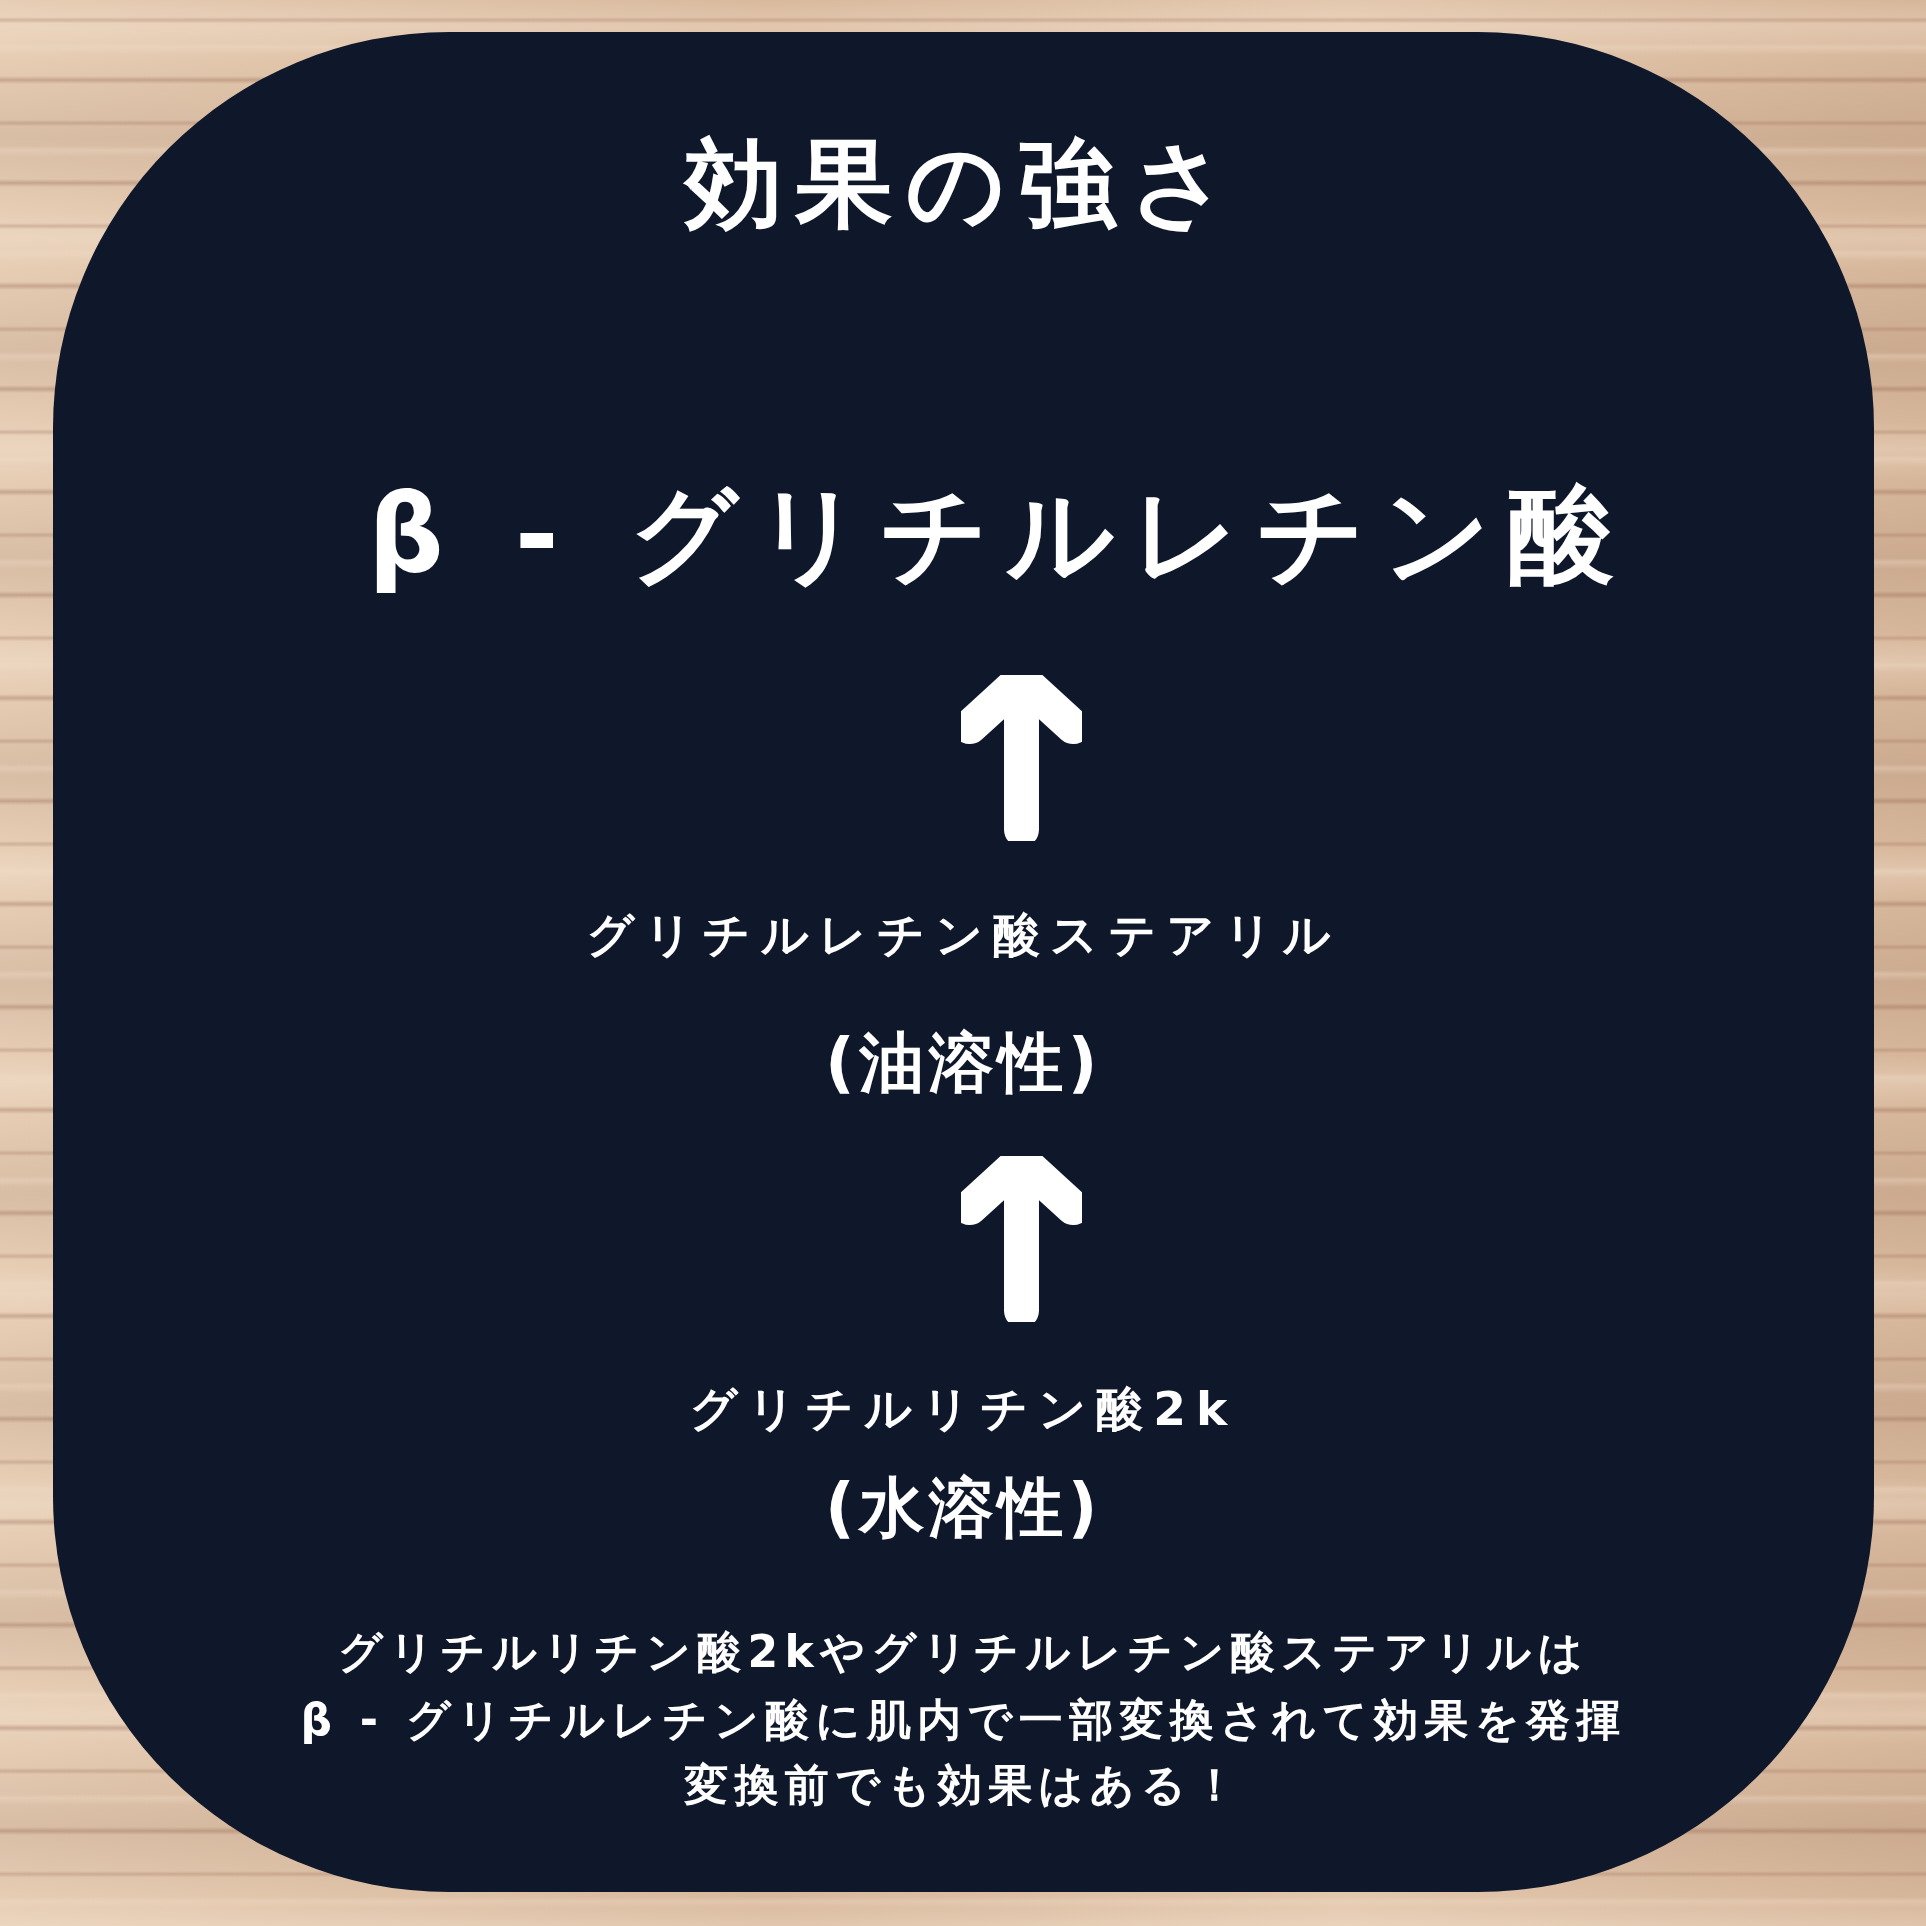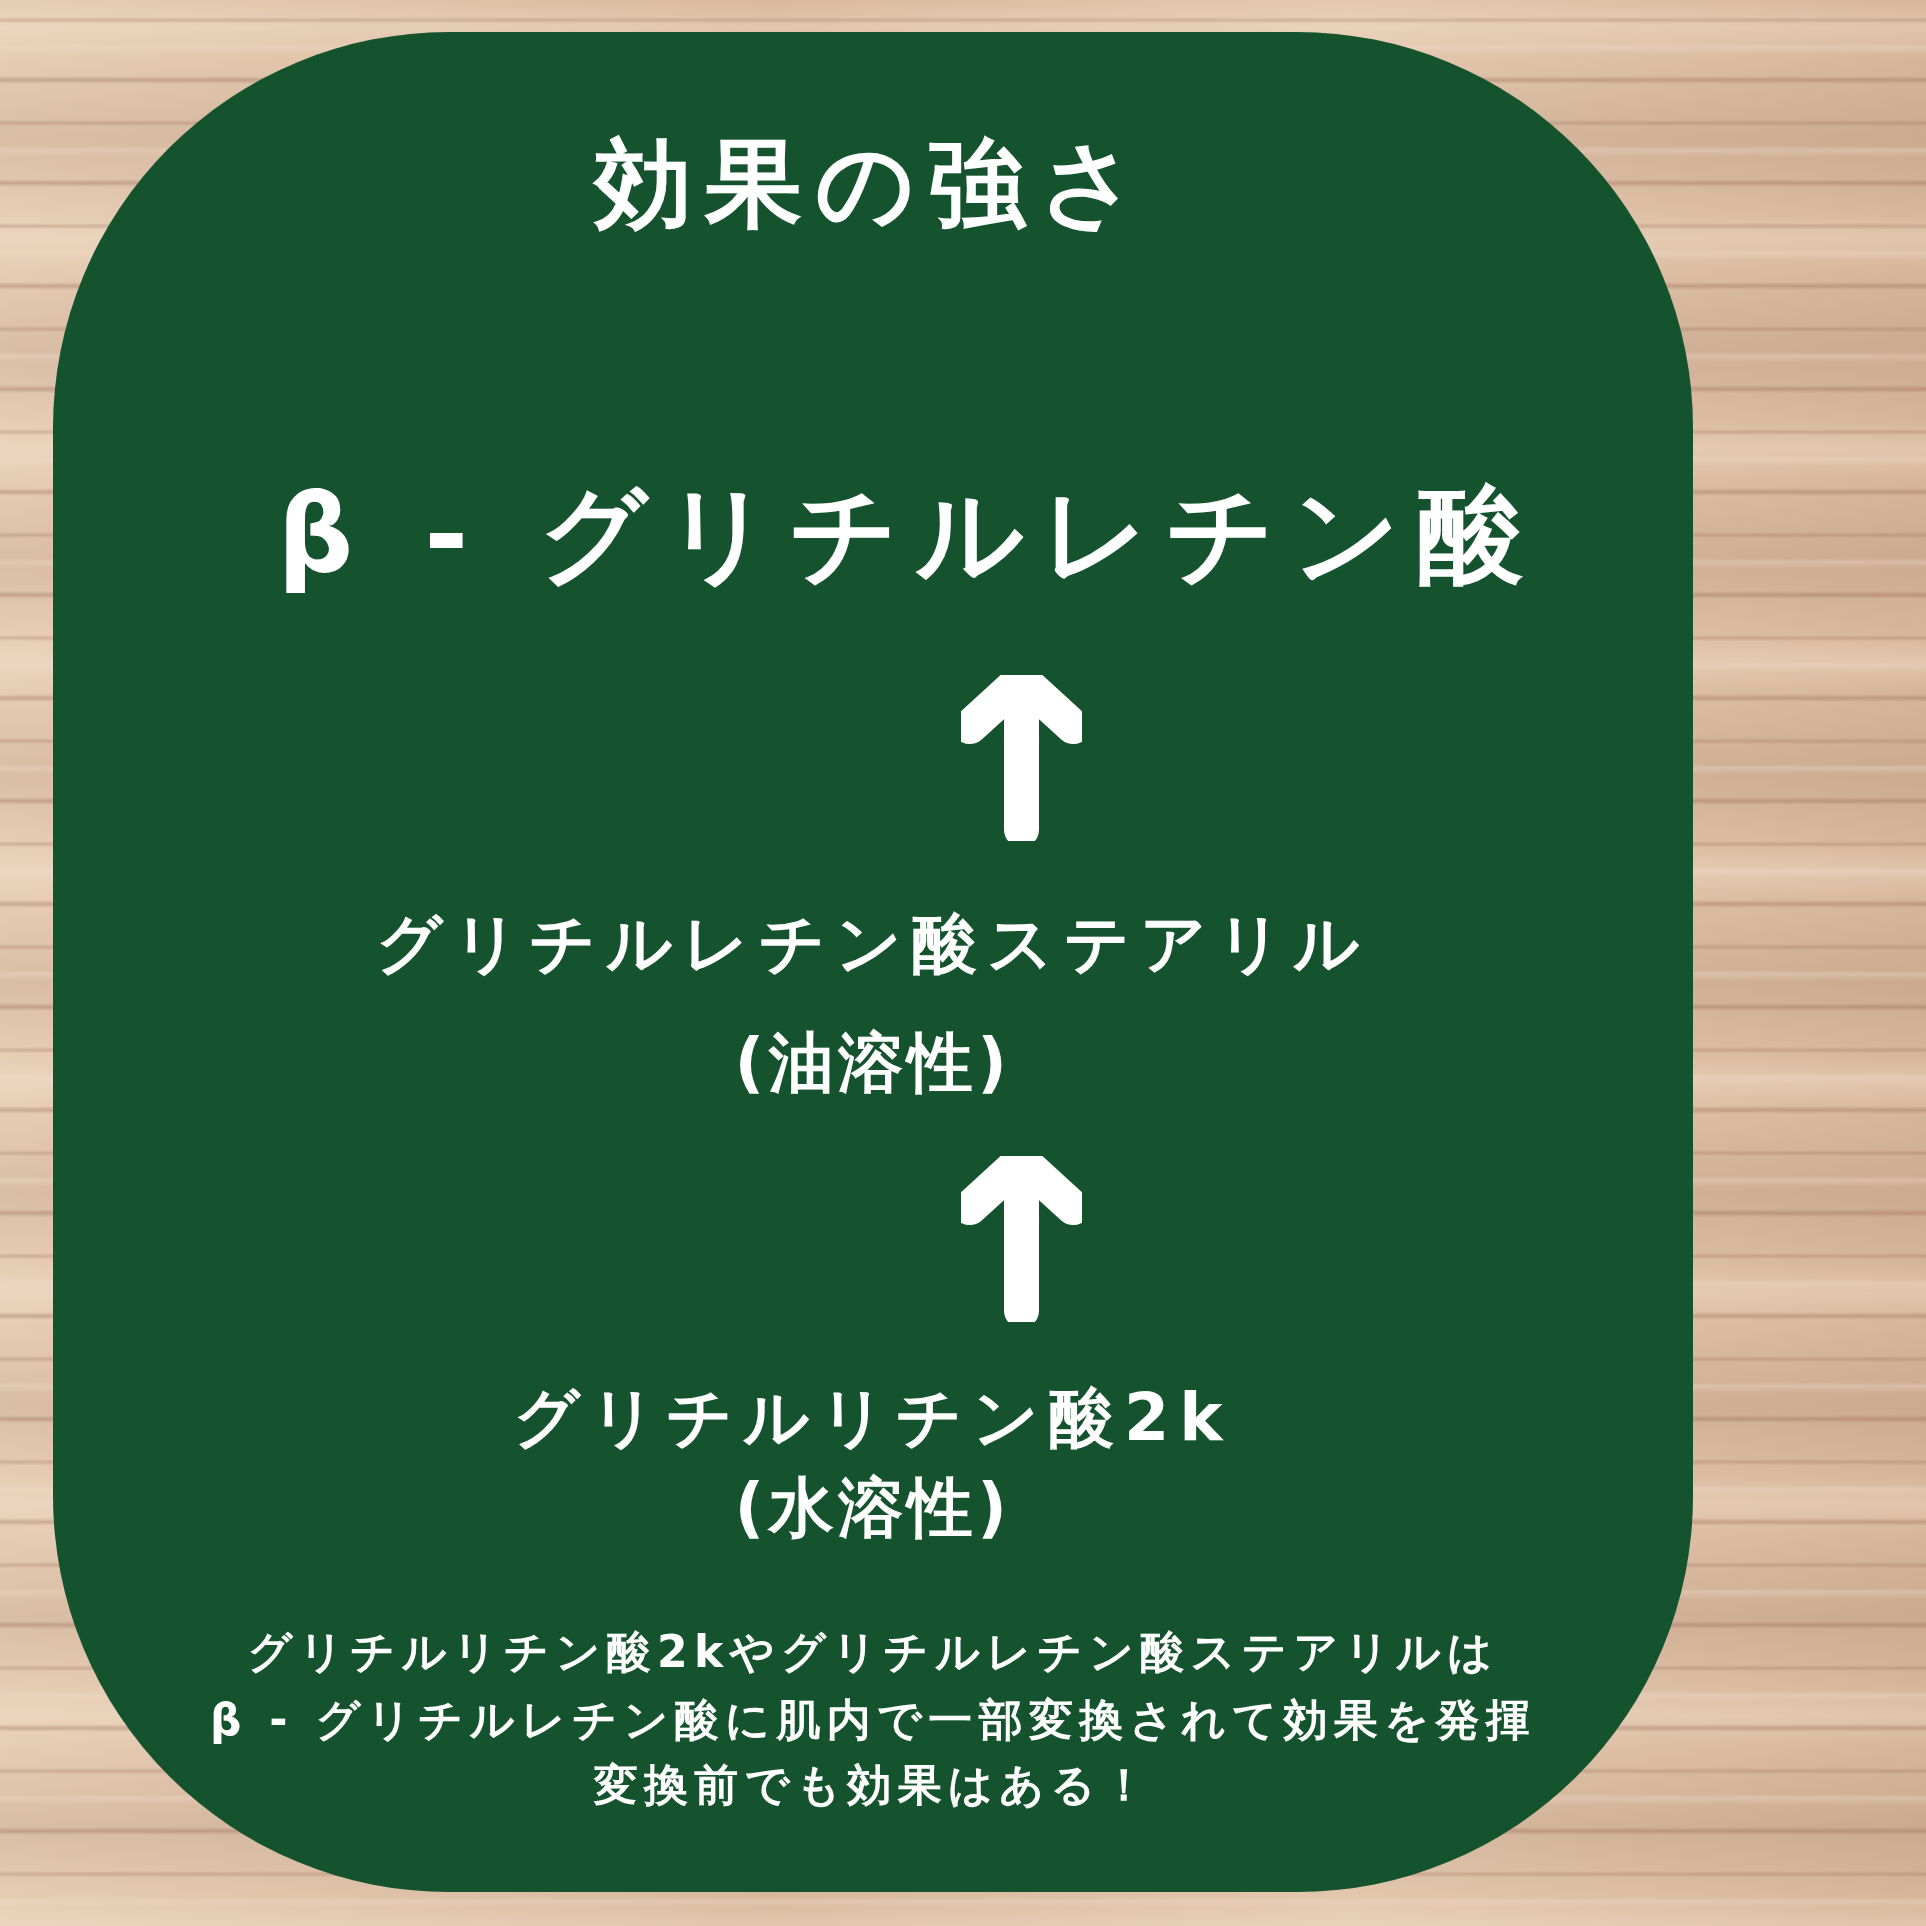--- a/index.html
+++ b/index.html
@@ -31,23 +31,23 @@
           rgba(255, 240, 225, 0.25) 27px,
           rgba(255, 240, 225, 0.0) 58px,
           rgba(120, 80, 60, 0.12) 139px,
           rgba(255, 240, 225, 0.0) 211px),
         linear-gradient(90deg, #e6cdb4 0%, #d8b99d 40%, #e3c8ae 70%, #d6b69a 100%);
     }
     .panel {
       position: absolute;
       left: 53px;
       top: 32px;
-      width: 1640px;
+      width: 1821px;
       height: 1860px;
-      background: #14532d;
+      background: #0f172a;
       border-radius: 396px;
     }
     .text {
       position: absolute;
       left: 0;
       width: 100%;
       text-align: center;
       color: #ffffff;
       font-weight: bold;
       white-space: nowrap;
@@ -58,21 +58,21 @@
       font-size: 97px;
       letter-spacing: 13.5px;
     }
     .level-top {
       top: 450px;
       font-size: 106px;
       letter-spacing: 17px;
       padding-left: 36px;
     }
     .level-label {
-      font-size: 65px;
+      font-size: 47px;
       letter-spacing: 10px;
     }
     .level-sub {
       font-size: 65px;
       letter-spacing: 4.5px;
     }
     .mid-name { top: 879px; }
     .mid-sub  { top: 980px; margin-top: 18px; }
     .low-name { top: 1353px; }
     .low-sub  { top: 1443px; }

